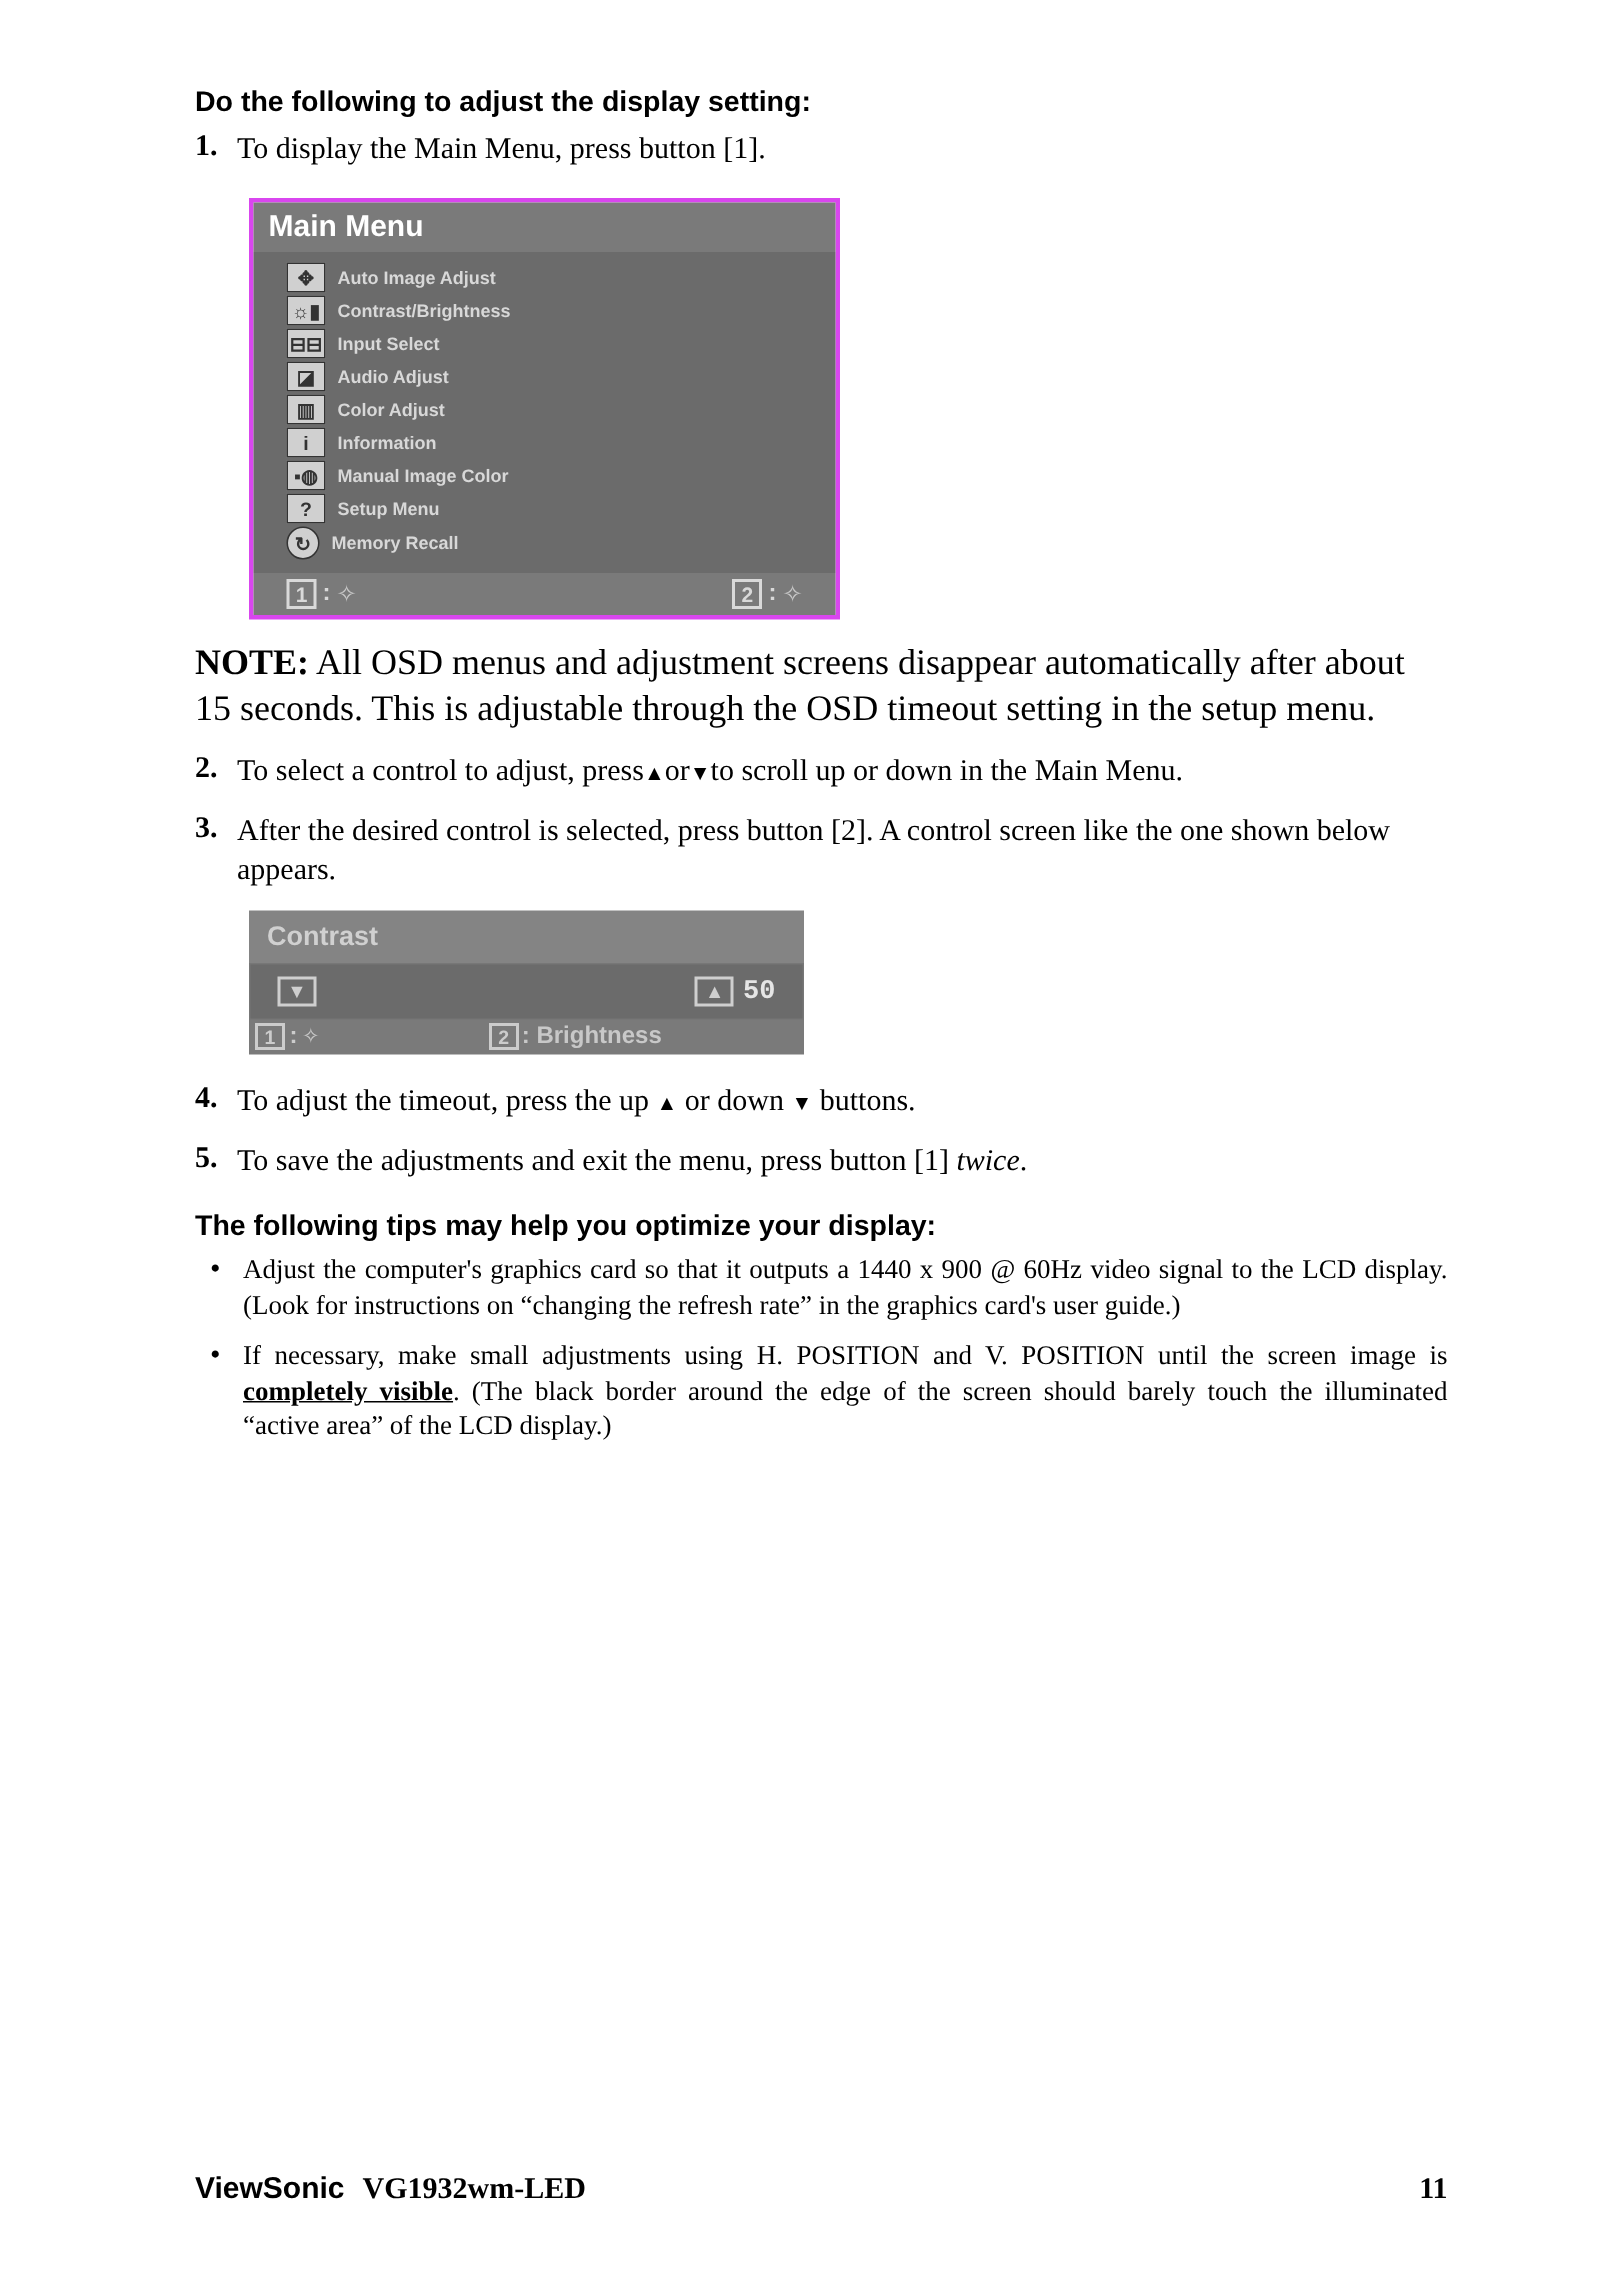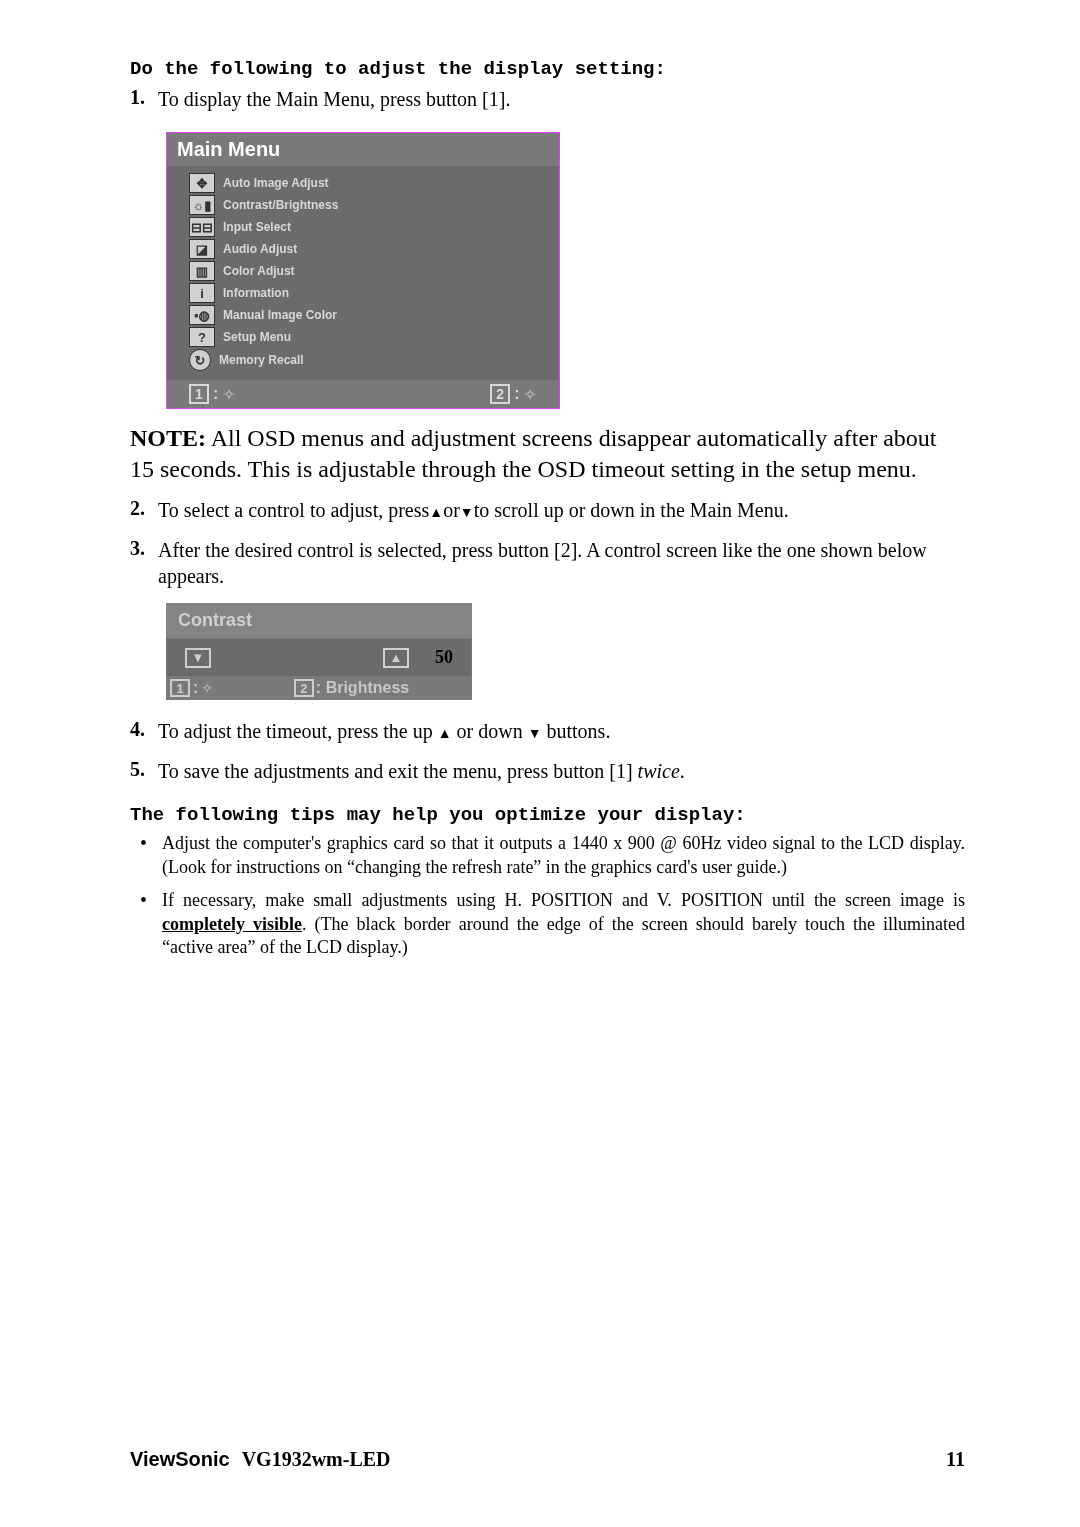--- a/index.html
+++ b/index.html
@@ -6,33 +6,33 @@
 body {
   width: 1080px;
   height: 1527px;
   background: #fff;
   font-family: "Times New Roman", serif;
   color: #000;
   padding: 58px 115px 50px 130px;
   position: relative;
 }
 .heading-bold {
-  font-family: Liberation Mono, monospace;
+  font-family: Liberation Sans, sans-serif;
   font-weight: bold;
   font-size: 19px;
   margin-bottom: 6px;
 }
 .list-row { display: flex; margin-bottom: 14px; }
 .list-num { font-weight: bold; font-size: 20px; width: 28px; }
 .list-body { font-size: 20px; flex: 1; line-height: 1.3; }
 
 .osd-main {
   width: 394px;
   margin: 20px 0 14px 36px;
-  border: 1px solid #d946ef;
+  border: 3px solid #d946ef;
 }
 .osd-title {
   background: #7a7a7a;
   color: #fff;
   font-family: Arial, sans-serif;
   font-weight: bold;
   font-size: 20px;
   padding: 5px 10px;
 }
 .osd-body {
@@ -96,21 +96,21 @@
   line-height: 1.3;
   margin-bottom: 12px;
 }
 
 .contrast-area {
   display: flex;
   margin: 12px 0 18px 36px;
   gap: 38px;
 }
 .contrast-widget {
-  width: 306px;
+  width: 370px;
 }
 .contrast-title {
   background: #848484;
   color: #d0d0d0;
   font-family: Arial, sans-serif;
   font-weight: bold;
   font-size: 18px;
   padding: 7px 12px;
 }
 .contrast-body {
@@ -126,25 +126,24 @@
   height: 20px;
   border: 2px solid #cfcfcf;
   display: flex;
   align-items: center;
   justify-content: center;
   color: #cfcfcf;
   font-size: 13px;
 }
 .contrast-right { display: flex; align-items: center; gap: 6px; }
 .c-val {
-  color: #000000;
-  font-family: Liberation Serif, serif;
+  color: #e5e5e5;
+  font-family: Liberation Mono, monospace;
   font-weight: bold;
   font-size: 18px;
-  margin-left: 20px;
 }
 .contrast-footer {
   background: #7a7a7a;
   display: flex;
   align-items: center;
   padding: 2px 4px 3px 4px;
 }
 .cf-left { display: flex; align-items: center; gap: 3px; }
 .cf-box {
   width: 20px;

